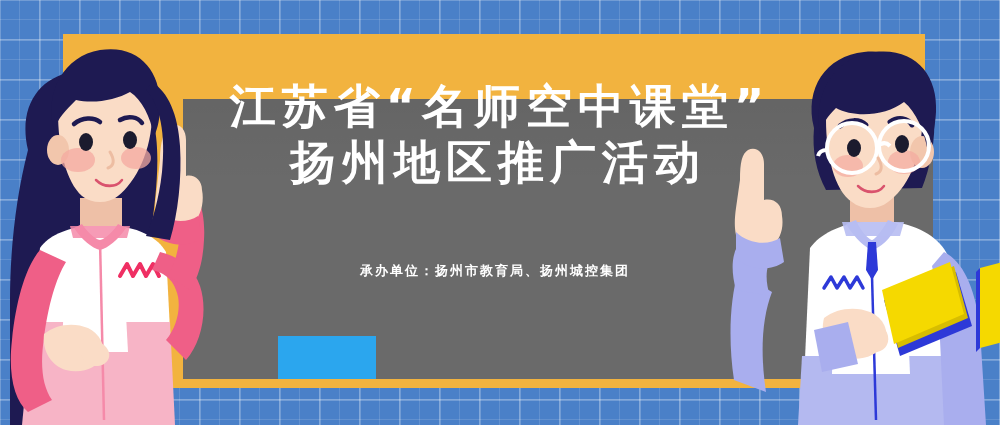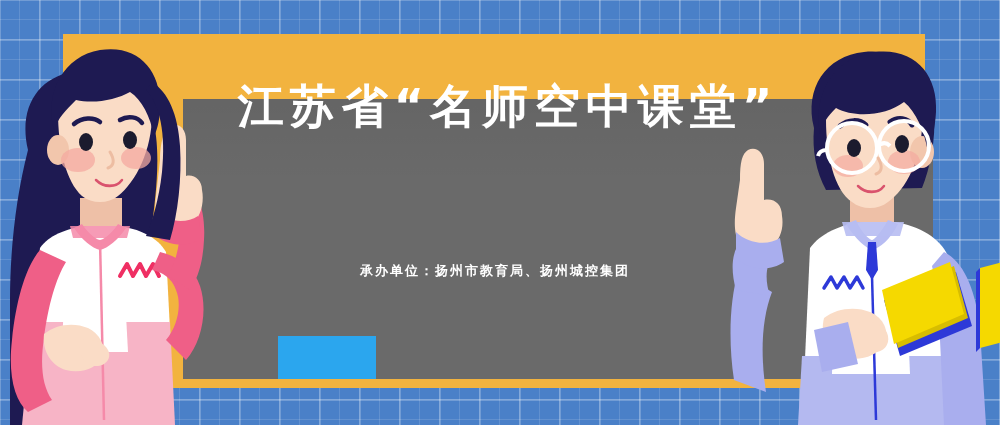--- a/index.html
+++ b/index.html
@@ -48,21 +48,21 @@
     position:absolute;left:120px;top:65px;width:750px;height:280px;
     background:linear-gradient(to bottom,rgba(0,0,0,.05),rgba(0,0,0,0) 30%);
   }
   #board-eraser{
     position:absolute;left:215px;top:302px;width:98px;height:43px;
     background:#2ba6ee;
   }
 
   
   #headline{
-    position:absolute;left:128px;top:78px;width:750px;
+    position:absolute;left:120px;top:78px;width:750px;
     text-align:center;color:#ffffff;
     font-family:"DejaVu Sans","Liberation Sans",sans-serif;
     z-index:6;pointer-events:none;
   }
   .title-line{
     font-size:46px;line-height:56px;font-weight:700;
     letter-spacing:6px;white-space:nowrap;
   }
   #title-line-1{margin-left:10px;}
   #title-line-2{margin-left:6px;}
@@ -94,20 +94,21 @@
 
   <div id="board-frame">
     <div id="board-frame-inner"></div>
     <div id="board-surface"></div>
     <div id="board-shadow"></div>
     <div id="board-eraser"></div>
   </div>
 
   <div id="headline">
     <div class="title-line" id="title-line-1">江苏省“名师空中课堂”</div>
+    <div class="title-line" id="title-line-2">扬州地区推广活动</div>
   </div>
 
   <div id="credits">
     <div class="credit-line">承办单位：扬州市教育局、扬州城控集团</div>
   </div>
 
   <div class="char" id="girl">
     <svg width="300" height="425" viewBox="0 0 300 425" xmlns="http://www.w3.org/2000/svg">
 
       <path d="M58 150 C48 108 68 78 102 72 C140 65 172 84 182 116

